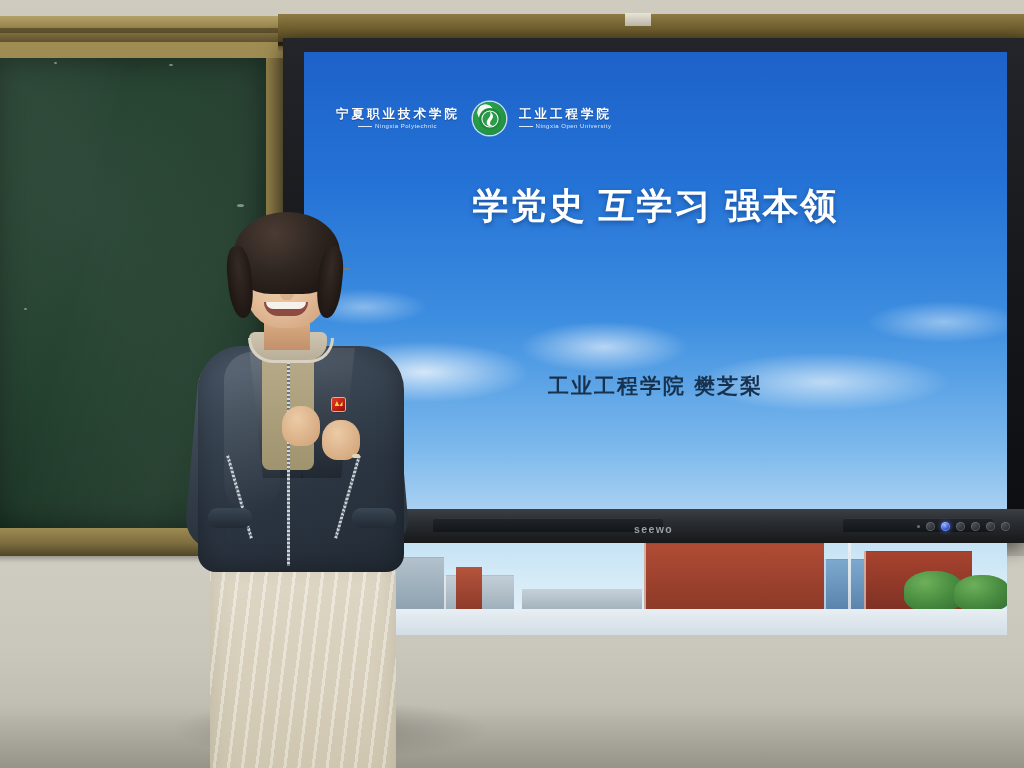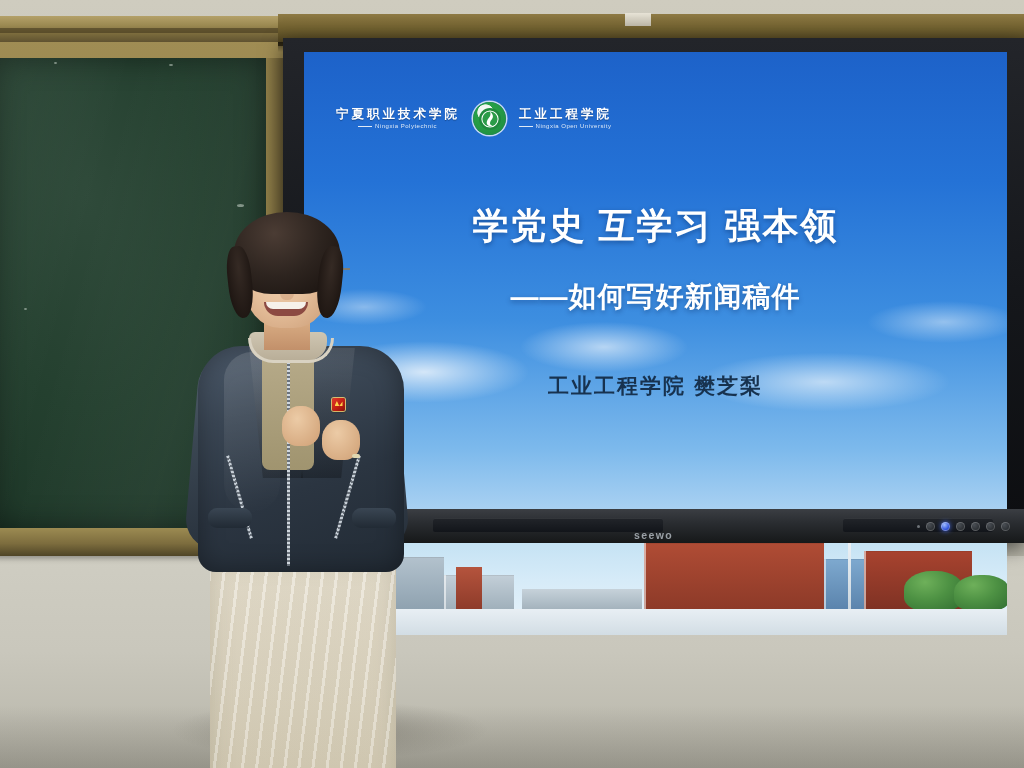--- a/index.html
+++ b/index.html
@@ -72,21 +72,21 @@
   .logo-en:before{content:"";position:absolute;left:-1px;top:50%;width:14px;height:1px;
       background:#dfeaf7;}
   .emblem{width:33px;height:33px;border-radius:50%;
       background:radial-gradient(circle at 38% 32%,#ffffff 0%,#eef6ee 26%,#27a049 28%,#1f8a3d 100%);
       display:flex;align-items:center;justify-content:center;position:relative;
       box-shadow:0 0 0 1.5px rgba(255,255,255,.75);}
   .emblem svg{width:24px;height:24px;display:block;}
 
   .slide-title{position:absolute;left:0;top:130px;width:703px;text-align:center;
       font-family:"Liberation Sans",sans-serif;font-weight:700;font-size:36px;
-      letter-spacing:2px;color:#ffffff;text-shadow:0 2px 5px rgba(0,30,80,.45);margin-top:20px;}
+      letter-spacing:2px;color:#ffffff;text-shadow:0 2px 5px rgba(0,30,80,.45);}
   .slide-sub{position:absolute;left:0;top:226px;width:703px;text-align:center;
       font-family:"Liberation Sans",sans-serif;font-weight:700;font-size:28px;
       letter-spacing:1px;color:#ffffff;text-shadow:0 2px 5px rgba(0,30,80,.4);}
   .slide-presenter{position:absolute;left:0;top:320px;width:703px;text-align:center;
       font-family:"Liberation Sans",sans-serif;font-weight:700;font-size:21px;
       letter-spacing:2px;color:#17324f;}
 
   
   .campus{position:absolute;left:0;bottom:0;width:703px;height:122px;overflow:hidden;
       background:linear-gradient(180deg,#b8dcf0 0%,#d6ebf8 55%,#e9f3fa 100%);}
@@ -102,21 +102,21 @@
                        linear-gradient(180deg,rgba(0,0,0,.08) 0 1px,transparent 1px 9px);}
 
   
   .bezel-bot{position:absolute;left:0;bottom:0;width:741px;height:34px;
       background:linear-gradient(180deg,#3b3e43 0%,#2a2d31 40%,#161819 100%);}
   .grille{position:absolute;top:9px;height:14px;border-radius:2px;
       background:linear-gradient(180deg,#22252a,#12151a);
       box-shadow:inset 0 1px 0 rgba(255,255,255,.08);}
   .grille.l{left:150px;width:230px;}
   .grille.r{left:560px;width:150px;}
-  .brand{position:absolute;left:0;top:20px;width:741px;text-align:center;
+  .brand{position:absolute;left:0;top:14px;width:741px;text-align:center;
       color:#9aa0a6;font-size:10.5px;letter-spacing:1.4px;font-weight:600;}
   .btn-row{position:absolute;right:14px;top:13px;display:flex;align-items:center;gap:6px;}
   .mini-dot{width:3px;height:3px;border-radius:50%;background:#6e7378;}
   .rbtn{width:9px;height:9px;border-radius:50%;
       background:radial-gradient(circle at 35% 32%,#4a4f55,#1b1e21);
       box-shadow:inset 0 0 0 1px rgba(255,255,255,.22);}
   .rbtn.lit{background:radial-gradient(circle at 38% 32%,#9fbcff,#2c4ed8 60%,#16266e 100%);
       box-shadow:0 0 5px rgba(80,120,255,.9),inset 0 0 0 1px rgba(255,255,255,.35);}
 
   
@@ -255,21 +255,20 @@
             <path d="M12 4.4c.9 2.6.4 4.3-.7 5.9-1.2 1.8-2.6 3.3-2.6 5.5 0 1.9 1.3 3.3 3.3 3.3 1.1 0 1.9-.3 2.6-.9-1.5.2-2.6-.6-2.6-2 0-1.7 1.3-3 2.3-4.6 1.1-1.9 1-4.6-2.3-7.2z" fill="#ffffff"></path>
           </svg>
         </div>
         <div class="logo-txt">
           <div class="logo-cn">工业工程学院</div>
           <div class="logo-en">Ningxia Open University</div>
         </div>
       </div>
 
       <div class="slide-title">学党史 互学习 强本领</div>
-      <div class="slide-sub">——如何写好新闻稿件</div>
       <div class="slide-presenter">工业工程学院  樊芝梨</div>
 
       <div class="campus">
         <div class="bld" style="left:30px;width:110px;height:52px;background:linear-gradient(180deg,#b3c2cd,#8fa2b0);">
           <div class="win-grid"></div>
         </div>
         <div class="bld" style="left:140px;width:70px;height:34px;background:linear-gradient(180deg,#c3cfd8,#a0b0bb);">
           <div class="win-grid"></div>
         </div>
         <div class="bld" style="left:152px;width:26px;height:42px;background:linear-gradient(180deg,#b5543d,#8e3b2a);"></div>

